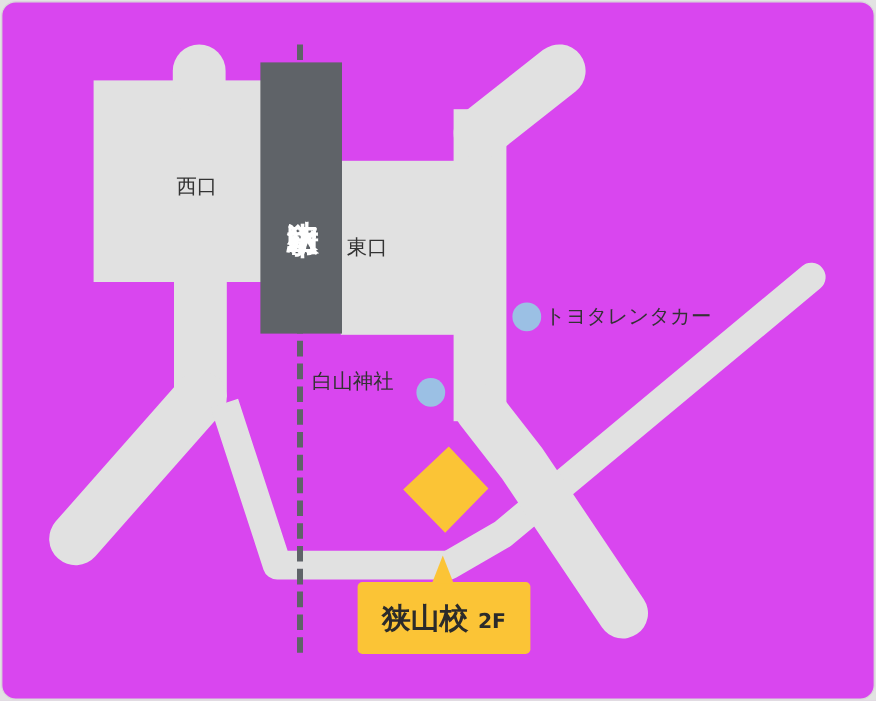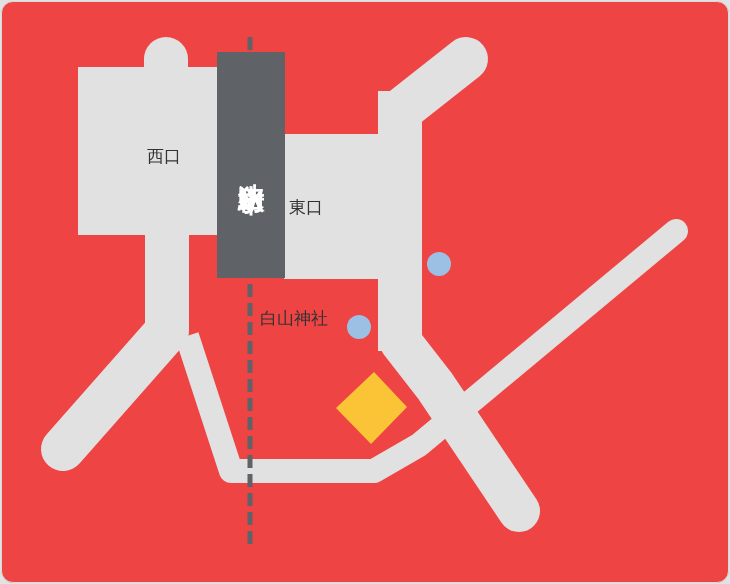--- a/index.html
+++ b/index.html
@@ -13,21 +13,21 @@
       position: relative;
       overflow: hidden;
       font-family: "DejaVu Sans", sans-serif;
     }
     .map-frame {
       position: absolute;
       left: 1px;
       top: 1px;
       width: 726px;
       height: 580px;
-      background: #ef4444;
+      background: #d946ef;
       border: 1px solid #d8d8d8;
       border-radius: 12px;
       overflow: hidden;
       text-align: right;
     }
     .map-svg {
       position: absolute;
       left: 0;
       top: 0;
     }
@@ -141,18 +141,23 @@
   </svg>
 
   <div class="station-label">
     <span class="station-text">狭山市駅</span>
   </div>
 
   <span class="label" style="left:145px; top:146px;">西口</span>
   <span class="label" style="left:287px; top:197px;">東口</span>
 
   <div class="poi-dot" style="left:425px; top:250px; background:#9bc0e4;"></div>
+  <span class="label" style="left:452px; top:254px;">トヨタレンタカー</span>
 
   <span class="label" style="left:258px; top:308px;">白山神社</span>
   <div class="poi-dot" style="left:345px; top:313px; background:#9bc0e4;"></div>
 
+  <div class="school-callout" style="background:#fbc436; --callout-color:#fbc436;">
+    <span class="school-name">狭山校</span>
+    <span class="school-floor">2F</span>
+  </div>
 
 </div>
 
 </body></html>

